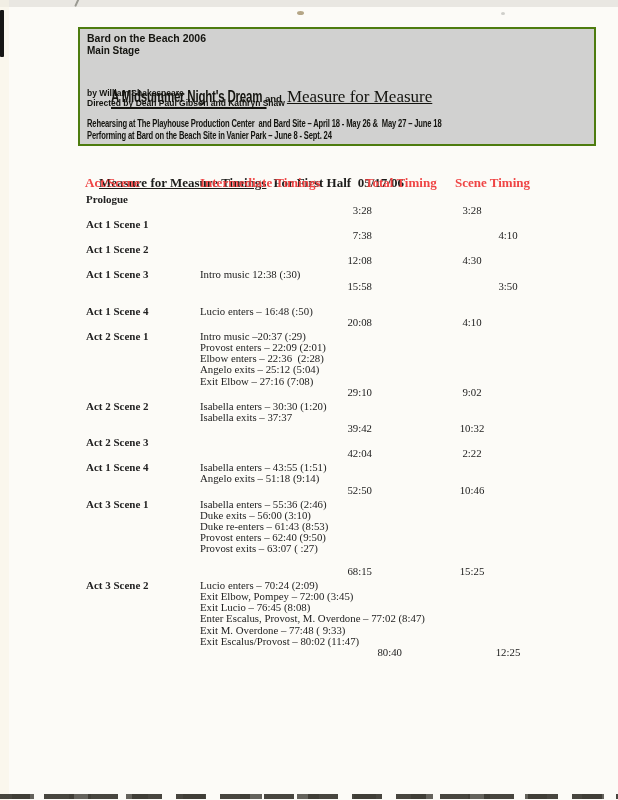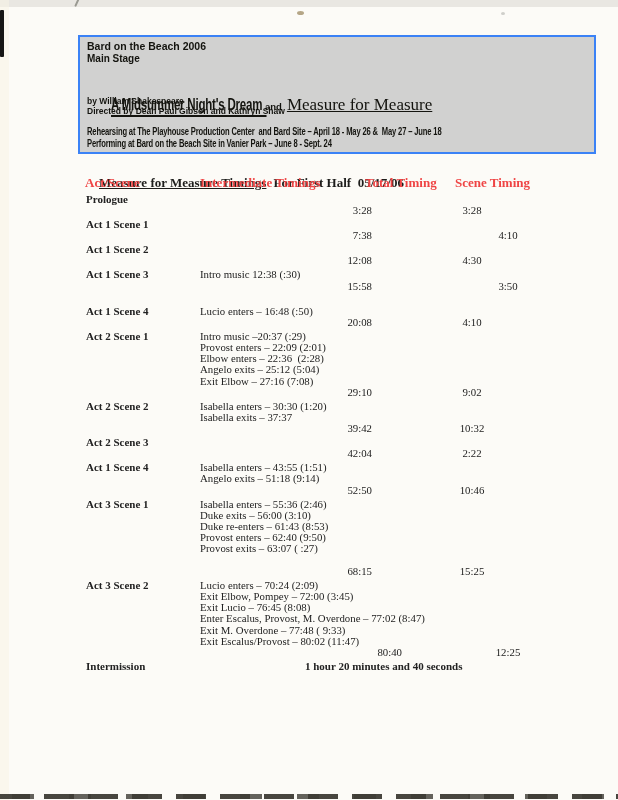--- a/index.html
+++ b/index.html
@@ -20,21 +20,21 @@
   .bottom-band {
     position:absolute; left:0; bottom:1px; width:618px; height:5px;
     background:
       repeating-linear-gradient(90deg, rgba(62,60,53,.95) 0 30px, rgba(0,0,0,0) 30px 44px),
       repeating-linear-gradient(90deg, rgba(0,0,0,0) 0 12px, rgba(62,60,53,.8) 12px 34px, rgba(0,0,0,0) 34px 57px);
   }
 
   
   .header-box {
     position:absolute; left:78px; top:27px; width:518px; height:119px;
-    background:#d1d1d0; border:2px solid #3b82f6; box-sizing:border-box; color:#14140f;margin-top:8px;
+    background:#d1d1d0; border:2px solid #4d7c0f; box-sizing:border-box; color:#14140f;
   }
   .header-box > div { position:absolute; white-space:pre; }
   .hb-org   { left:7px; top:3px;  font-family:"Liberation Sans",sans-serif; font-weight:bold; font-size:10.5px; }
   .hb-stage { left:7px; top:16px; font-family:"Liberation Sans",sans-serif; font-weight:bold; font-size:10px; }
   .hb-title { left:7px; top:40px; height:22px; }
   .t-main-wrap { display:inline-block; width:154px; vertical-align:baseline;text-align:center; }
   .t-main {
     display:inline-block; font-family:"Liberation Sans",sans-serif; font-weight:bold; font-size:16px;
     letter-spacing:-0.3px; transform:scaleX(.72); transform-origin:0 80%;
     border-bottom:2px solid #14140f; padding:0 6px 1px 0; white-space:pre; color:#14140f;
@@ -234,19 +234,15 @@
           <span class="c-inter">Exit M. Overdone – 77:48 ( 9:33)</span>
         </div>
         <div class="line">
           <span class="c-inter">Exit Escalus/Provost – 80:02 (11:47)</span>
         </div>
         <div class="line">
           <span class="c-total shift">80:40</span>
           <span class="c-scene pos-right">12:25</span>
         </div>
       </div>
-    <div class="line foot">
-      <span class="c-label">Intermission</span>
-      <span class="foot-val">1 hour 20 minutes and 40 seconds</span>
-    </div>
   </div>
 
 </div>
 
 </body></html>

